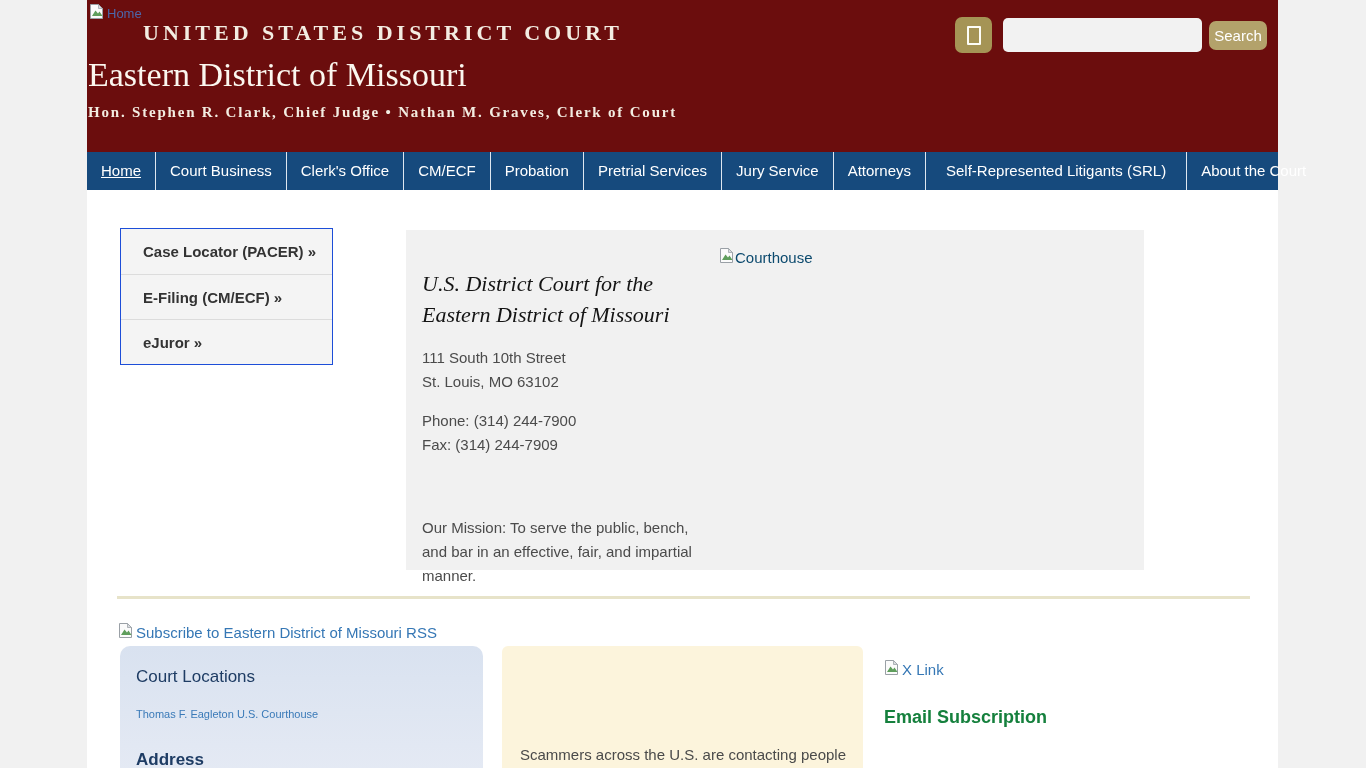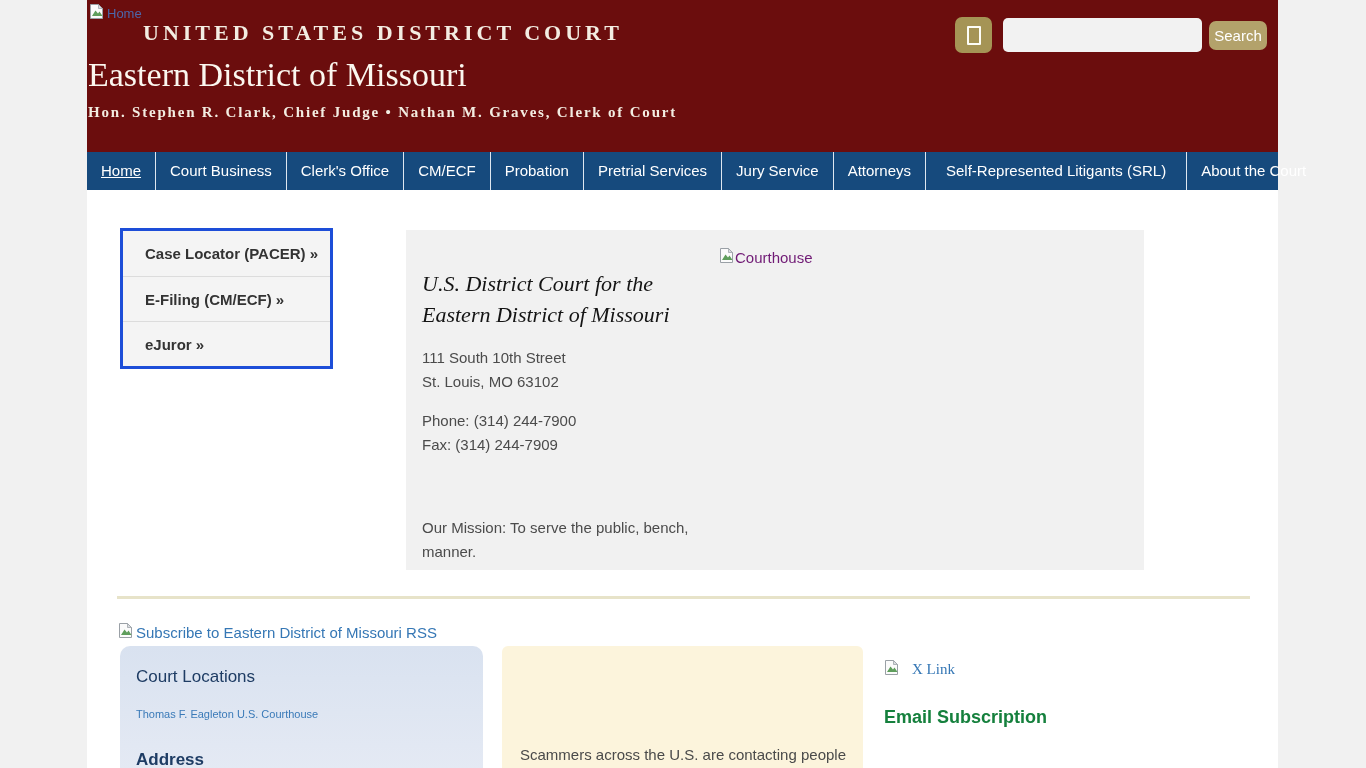--- a/index.html
+++ b/index.html
@@ -34,55 +34,55 @@
   .nav { position:absolute; left:0; top:152px; width:1191px; height:38px; background:#164a7d;
          display:flex; }
   .nav-item { height:38px; line-height:38px; padding:0 14px; color:#ffffff; font-size:15px;
               white-space:nowrap; cursor:pointer; }
   .nav-item + .nav-item { border-left:1px solid #dfe7f0; }
   .nav-item.srl { padding:0 20px; }
   .nav-item.current .nav-label { text-decoration:underline; }
 
   
   .sidebar { position:absolute; left:33px; top:228px; width:213px;
-             background:#f4f4f4; border:3px solid #1d4ed8; }
+             background:#f4f4f4; border:1px solid #1d4ed8; }
   .side-item { height:45px; line-height:45px; padding-left:22px; font-size:15px;
                font-weight:bold; color:#333333; cursor:pointer; }
   .side-item + .side-item { border-top:1px solid #dcdcdc; }
 
   
   .card { position:absolute; left:319px; top:230px; width:738px; height:340px; background:#f1f1f1; }
   .card-heading { position:absolute; left:16px; top:38px; font-family:"Liberation Serif", serif;
                   font-size:22px; line-height:31px; color:#141414;font-style:italic; }
   .card-address { position:absolute; left:16px; top:116px; font-size:15px; line-height:24px; color:#4b4b4b; }
   .card-phone   { position:absolute; left:16px; top:179px; font-size:15px; line-height:24px; color:#4b4b4b; }
   .card-mission { position:absolute; left:16px; top:242px; font-size:15px; line-height:24px; color:#4b4b4b;margin-top:44px; }
   .broken-img-inline { position:absolute; left:312px; top:17px; display:flex; align-items:center;
-                       font-size:15px; color:#701a75; }
+                       font-size:15px; color:#0c4a6e; }
 
   
   .divider { position:absolute; left:30px; top:596px; width:1133px; height:3px; background:#e7e3c9; }
   .rss-link { position:absolute; left:30px; top:622px; display:flex; align-items:center; gap:2px;
               font-size:15px; color:#3577b5; cursor:pointer; }
 
   .loc-box { position:absolute; left:33px; top:646px; width:363px; height:220px; border-radius:10px;
              background:linear-gradient(180deg,#d9e2f0 0%,#e5eaf4 60%,#eef1f7 100%); }
   .loc-heading { position:absolute; left:16px; top:21px; font-size:17px; font-weight:normal; color:#1e3c64; }
   .loc-link { position:absolute; left:16px; top:62px; font-size:11px; color:#3a7ab8; cursor:pointer; }
   .loc-addr-heading { position:absolute; left:16px; top:104px; font-size:17px; font-weight:bold; color:#1e3c64; }
 
   .warn-box { position:absolute; left:415px; top:646px; width:361px; height:220px; border-radius:6px;
               background:#fcf4dc; }
   .warn-heading { position:absolute; left:18px; top:20px; width:330px; font-size:17.5px;
                   font-weight:bold; line-height:22px; color:#3c3c3c; }
   .warn-body { position:absolute; left:18px; top:98px; width:330px; font-size:15px;
                line-height:22px; color:#4a4a4a; }
 
-  .x-link { position:absolute; left:796px; top:659px; display:flex; align-items:center; gap:12px;
-            font-size:15px; color:#3577b5; cursor:pointer;font-family:Liberation Serif, serif; }
+  .x-link { position:absolute; left:796px; top:659px; display:flex; align-items:center; gap:2px;
+            font-size:15px; color:#3577b5; cursor:pointer; }
   .email-heading { position:absolute; left:797px; top:707px; font-size:18px; font-weight:bold; color:#15803d; }
 
   .bico { flex:0 0 auto; }
 </style>
 </head>
 <body>
 
 <div class="page">
 
   <div class="header">
@@ -151,20 +151,21 @@
       <div>St. Louis, MO 63102</div>
     </div>
 
     <div class="card-phone">
       <div>Phone: (314) 244-7900</div>
       <div>Fax: (314) 244-7909</div>
     </div>
 
     <div class="card-mission">
       <div>Our Mission: To serve the public, bench,</div>
+      <div>and bar in an effective, fair, and impartial</div>
       <div>manner.</div>
     </div>
   </div>
 
   <div class="divider"></div>
 
   <a class="rss-link">
     <span class="bico">
       <svg width="17" height="17" viewBox="0 0 34 34">
         <path d="M5 3 h16 l8 8 v20 h-24 z" fill="#fbfbfb" stroke="#9aa0a6" stroke-width="2"></path>

